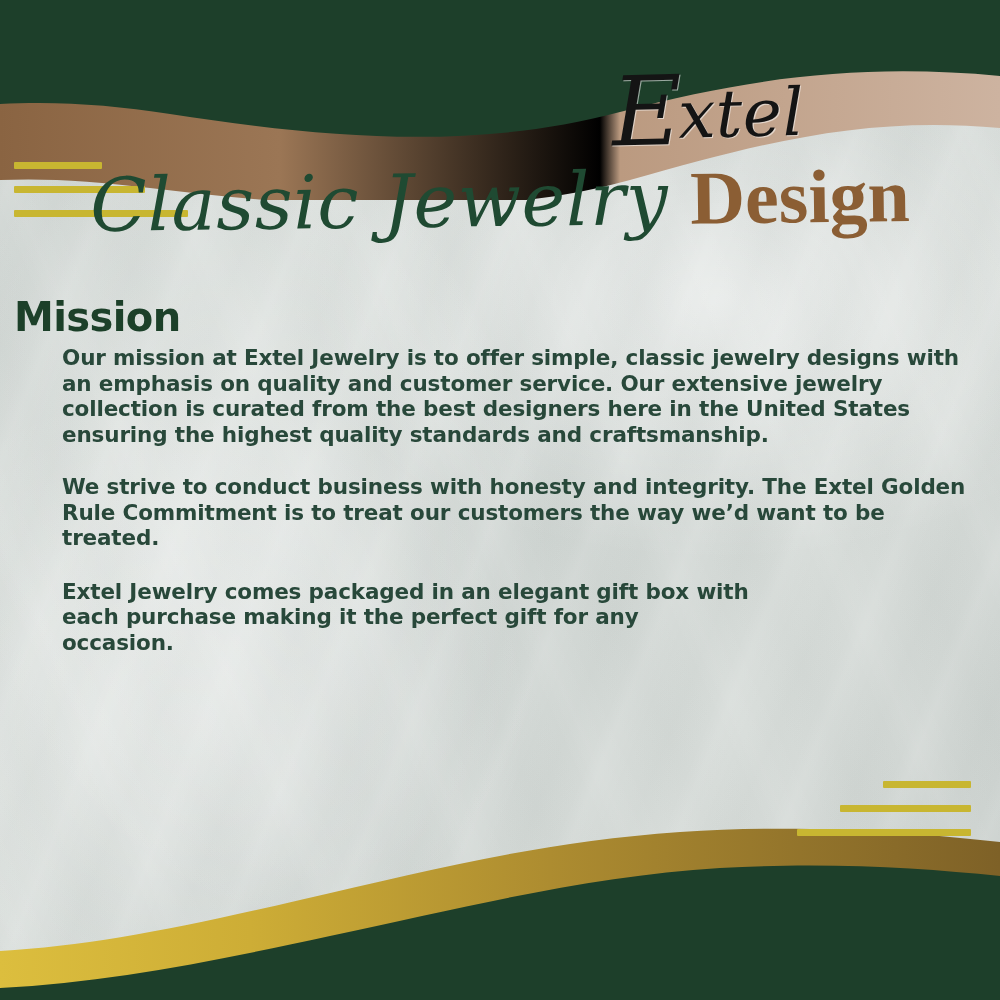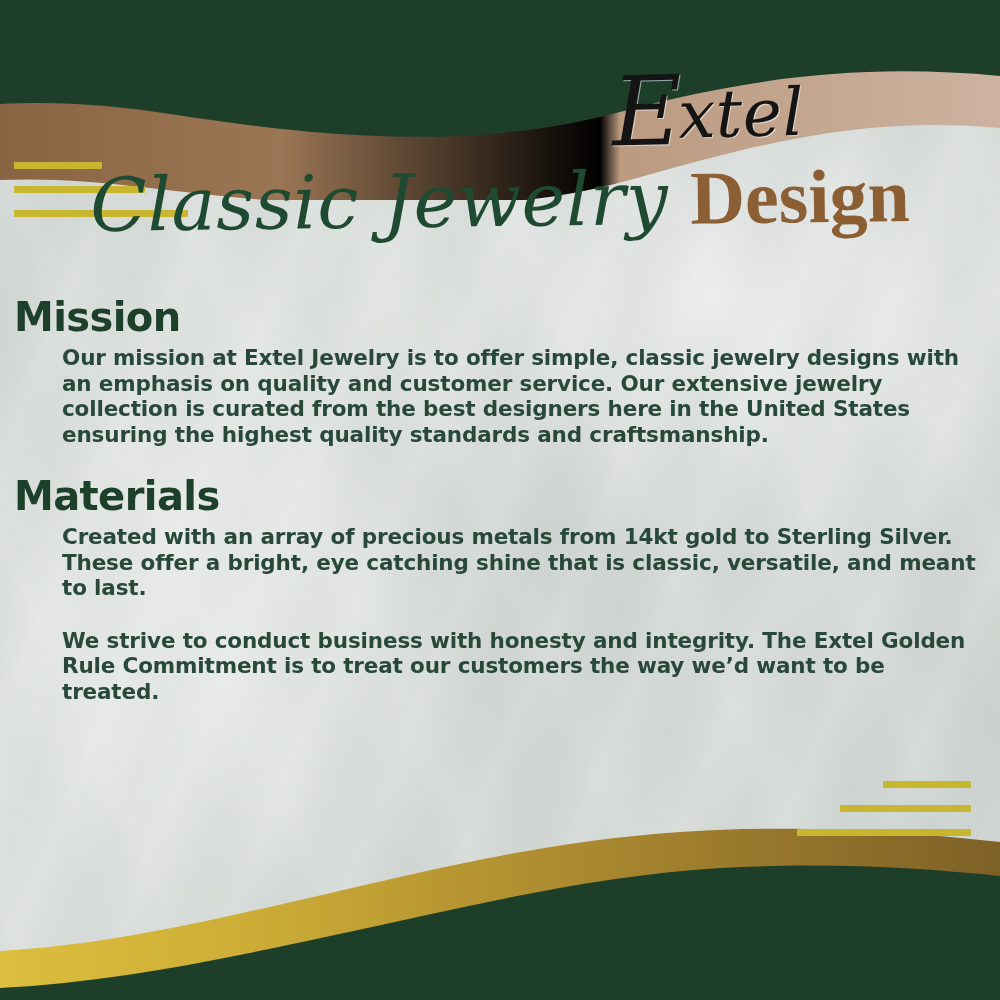--- a/index.html
+++ b/index.html
@@ -236,26 +236,23 @@
     <span class="title-serif">Design</span>
   </div>
 
   <div class="content">
 
     <div class="section sec-mission">
       <h2 class="sec-head">Mission</h2>
       <p class="sec-body">Our mission at Extel Jewelry is to offer simple, classic jewelry designs with an emphasis on quality and customer service. Our extensive jewelry collection is curated from the best designers here in the United States ensuring the highest quality standards and craftsmanship.</p>
     </div>
 
-    <div class="section sec-materials">
-      <h2 class="sec-head">Materials</h2>
-      <p class="sec-body">Created with an array of precious metals from 14kt gold to Sterling Silver. These offer a bright, eye catching shine that is classic, versatile, and meant to last.</p>
-    </div>
 
     <div class="section sec-service">
       <p class="sec-body">We strive to conduct business with honesty and integrity. The Extel Golden Rule Commitment is to treat our customers the way we’d want to be treated.</p>
     </div>
 
     <div class="section sec-gift">
+      <p class="sec-body">Extel Jewelry comes packaged in an elegant gift box with each purchase making it the perfect gift for any occasion.</p>
     </div>
 
   </div>
 </div>
 
 </body></html>

